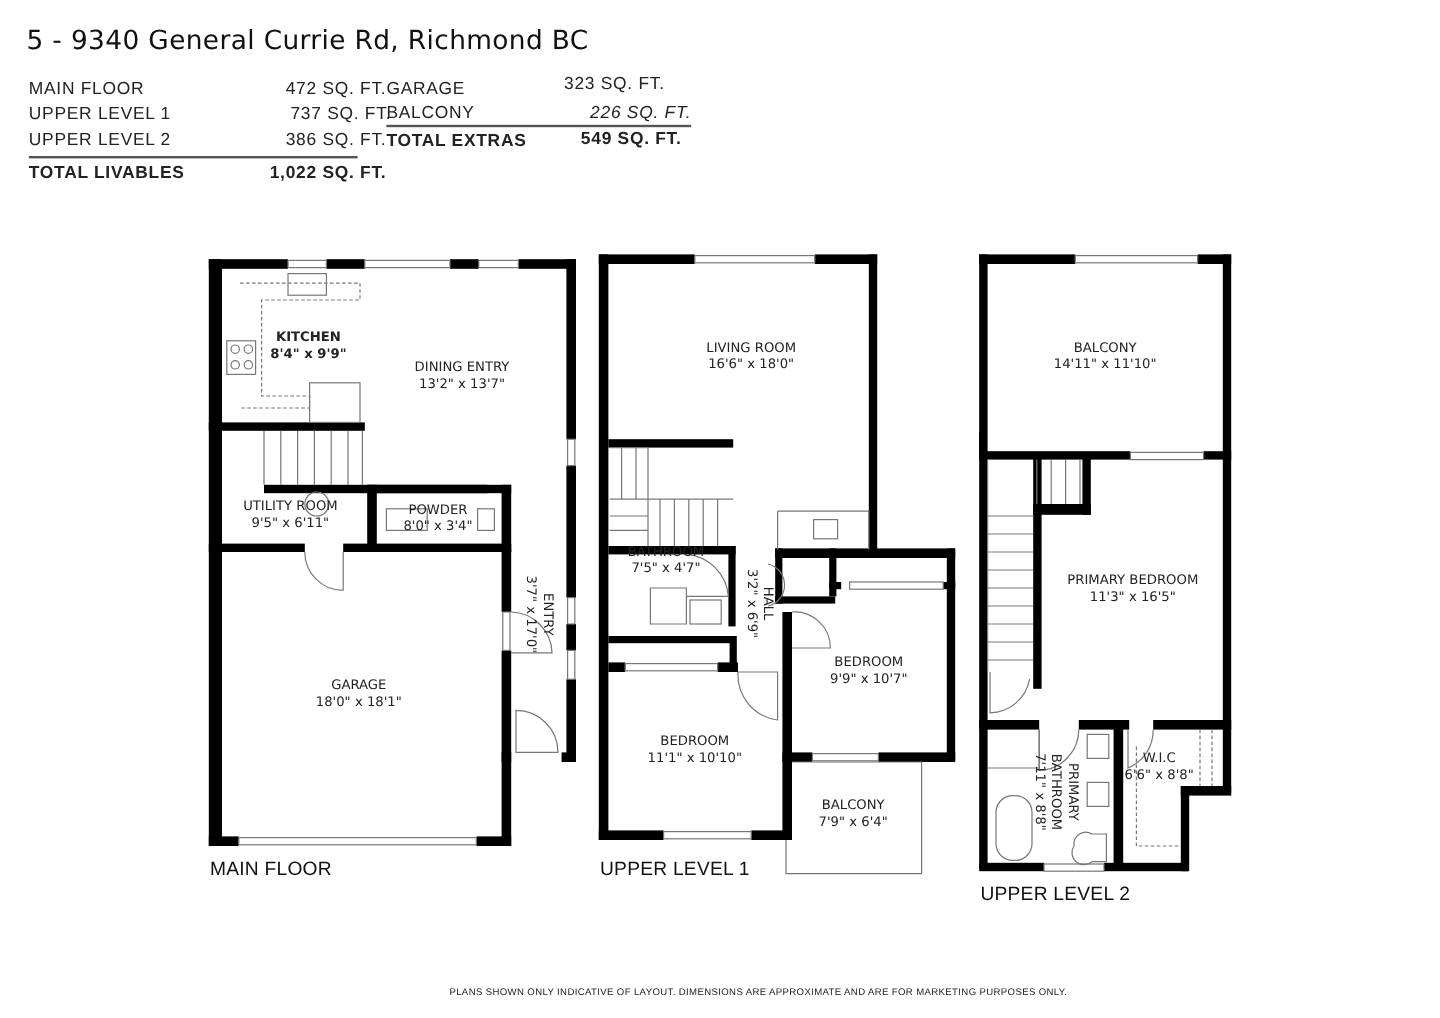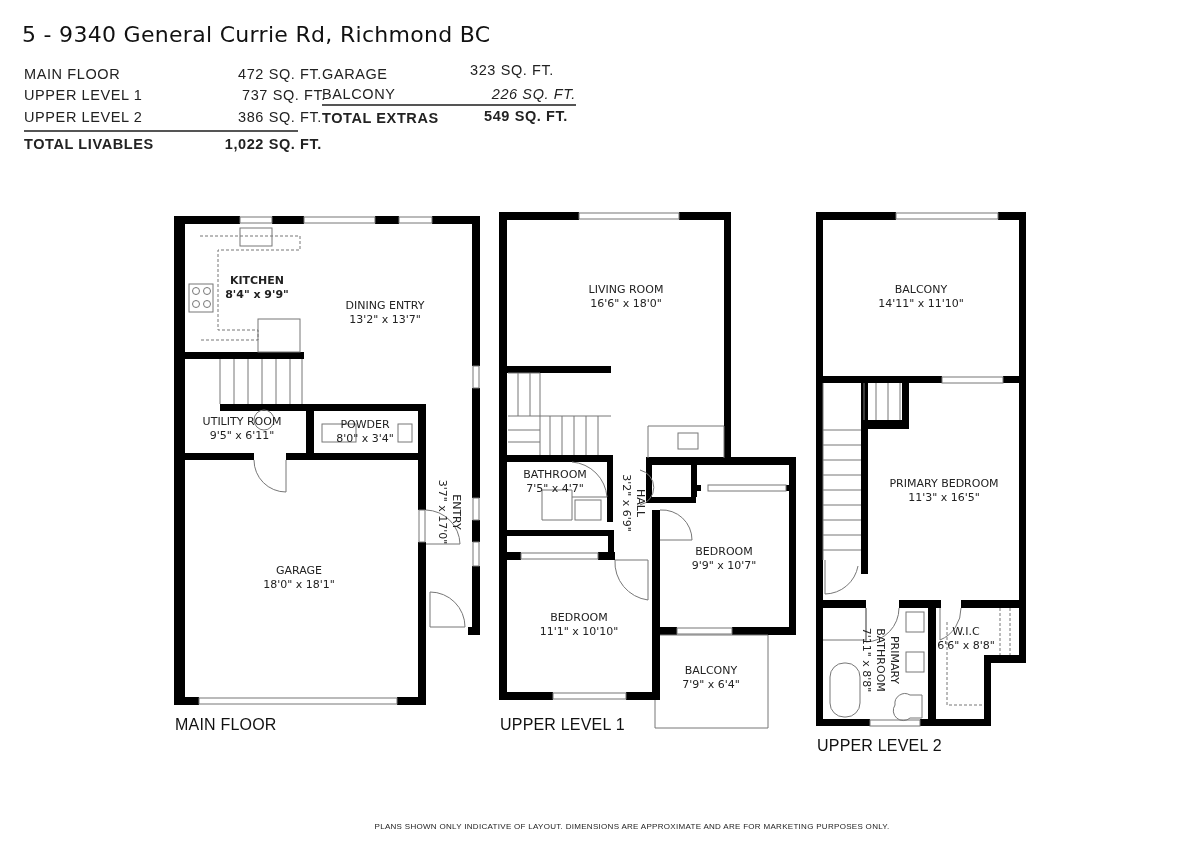--- a/index.html
+++ b/index.html
@@ -220,21 +220,21 @@
 <div class="room" style="left:299px;top:578px;">
   <div>GARAGE</div>
   <div>18'0" x 18'1"</div>
 </div>
 <div class="level" style="left:175px;top:716px;">MAIN FLOOR</div>
 
 <div class="room" style="left:615px;top:297px;margin-left:11px;">
   <div>LIVING ROOM</div>
   <div>16'6" x 18'0"</div>
 </div>
-<div class="room" style="left:555px;top:482px;">
+<div class="room" style="left:555px;top:467px;">
   <div>BATHROOM</div>
   <div>7'5" x 4'7"</div>
 </div>
 <div class="room vert" style="left:633px;top:503px;">
   <div>HALL</div>
   <div>3'2" x 6'9"</div>
 </div>
 <div class="room" style="left:724px;top:559px;">
   <div>BEDROOM</div>
   <div>9'9" x 10'7"</div>

